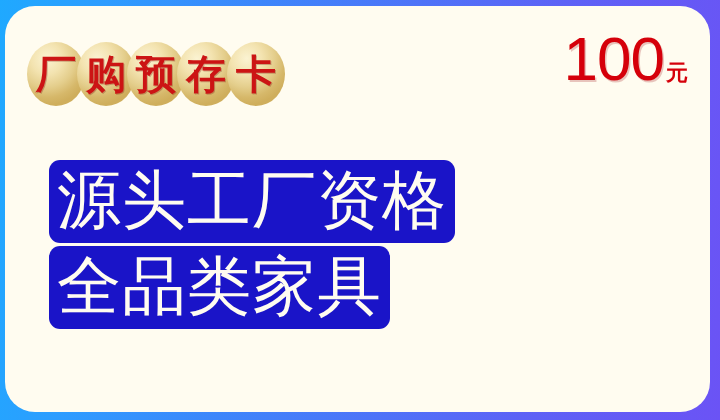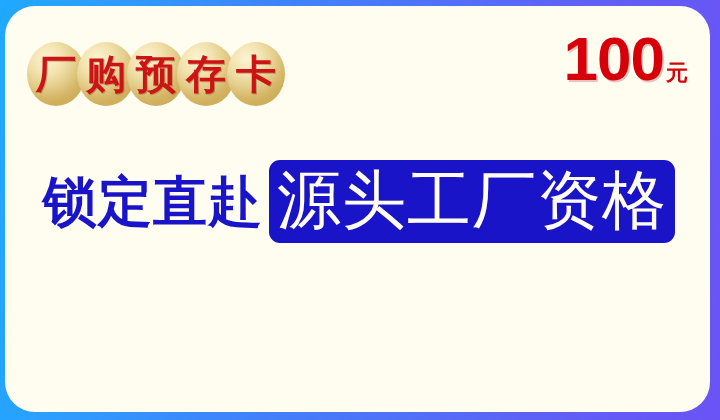--- a/index.html
+++ b/index.html
@@ -102,21 +102,21 @@
   #price-block {
     position: absolute;
     right: 22px;
     top: 24px;
     display: flex;
     align-items: flex-end;
     line-height: 1;
   }
   #price-amount {
     font-size: 62px;
-    font-weight: bold;
+    font-weight: normal;
     color: #D5000A;
     letter-spacing: -1px;
     line-height: 0.92;
     text-shadow: 1.5px 1.5px 0 rgba(150,0,5,0.22);
   }
   #price-unit {
     font-size: 22px;
     font-weight: bold;
     color: #D5000A;
     margin-left: 2px;
@@ -191,23 +191,23 @@
       <div id="price-block">
         <span id="price-amount">100</span>
         <span id="price-unit">元</span>
       </div>
 
     </div>
 
     <div id="headline-block">
 
       <div class="headline-line">
-        <span class="plain-text">锁定直赴</span>
         <span class="boxed-text">源头工厂资格</span>
       </div>
 
       <div class="headline-line">
+        <span class="boxed-text">全品类家具</span>
       </div>
 
     </div>
 
   </div>
 </div>
 
 </body></html>

